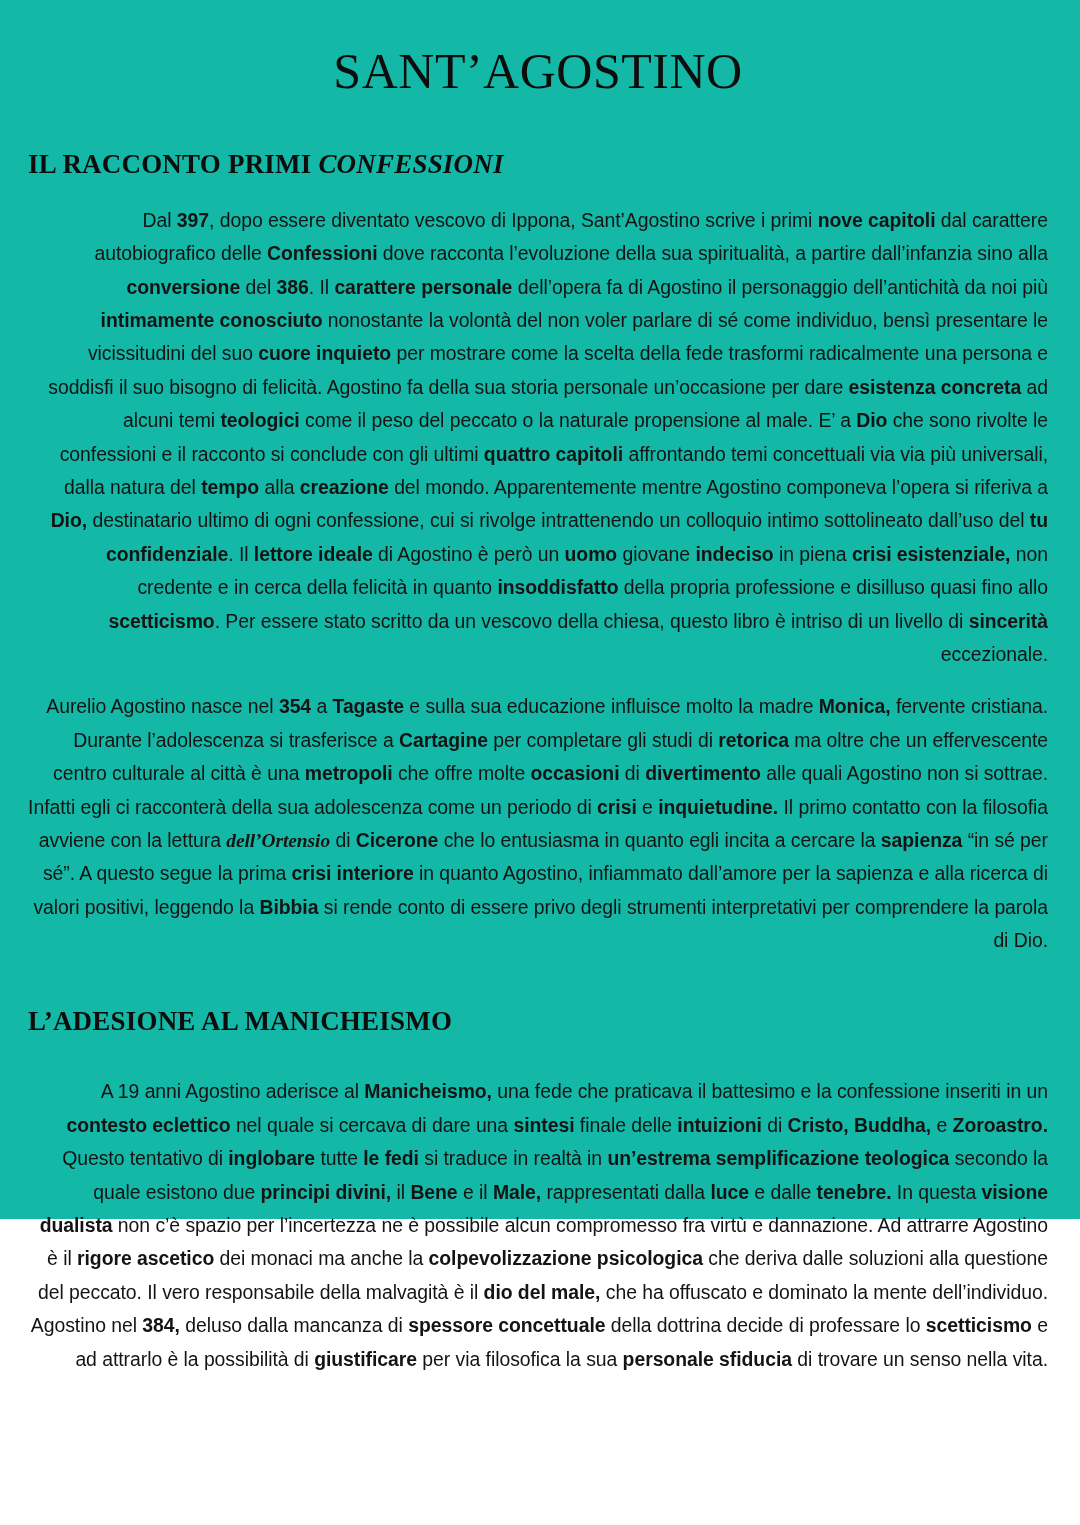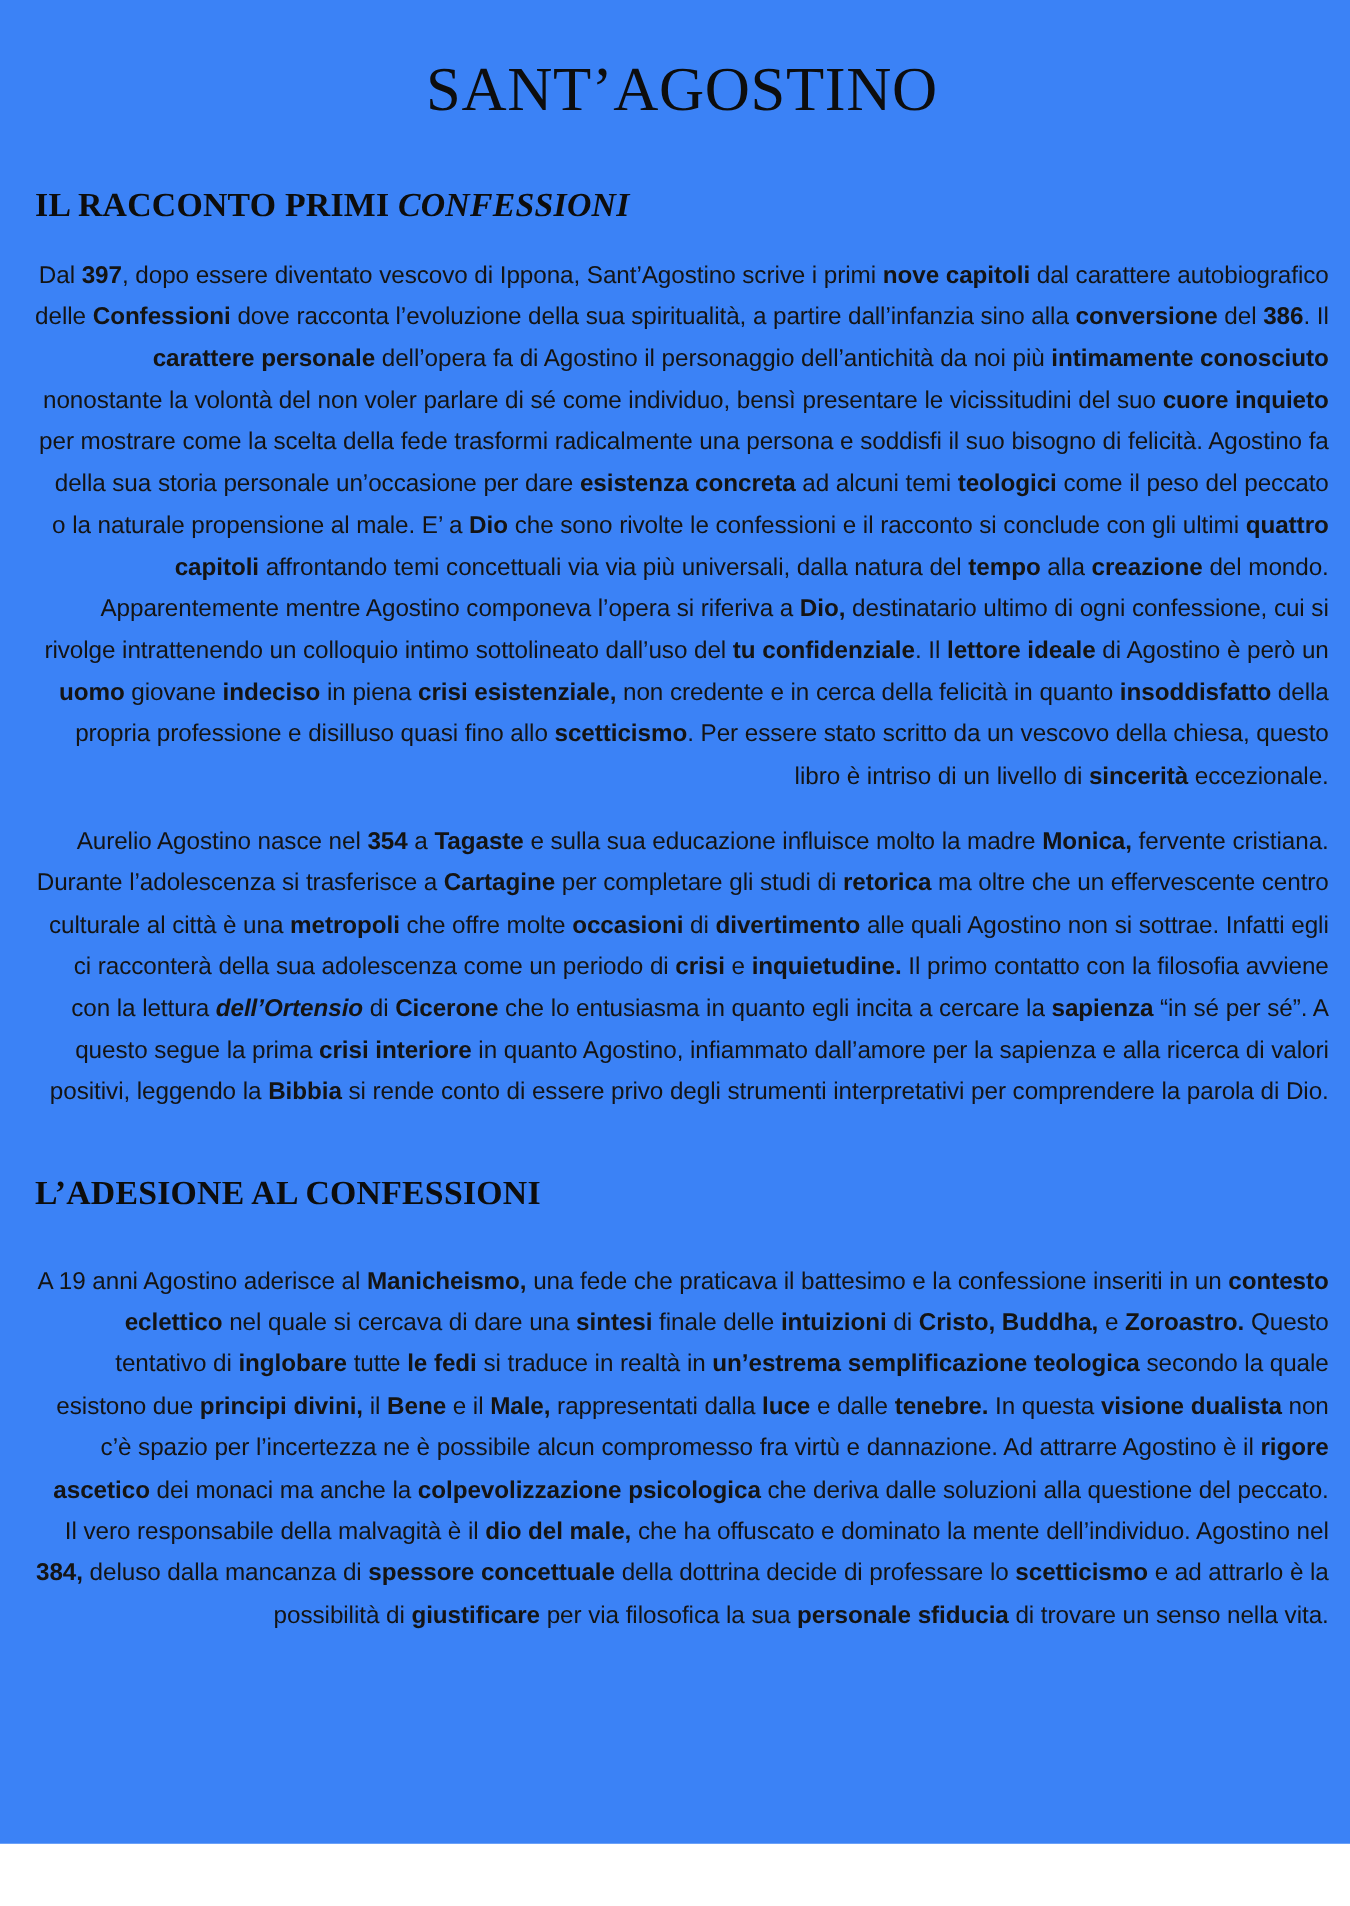--- a/index.html
+++ b/index.html
@@ -9,25 +9,25 @@
   }
   body {
     width: 1080px;
     height: 1525px;
     font-family: "Liberation Sans", sans-serif;
     color: #111111;
     overflow: hidden;
   }
   .page {
     width: 1080px;
-    height: 1475px;
+    height: 1219px;
     box-sizing: border-box;
-    padding: 0 17px 0 28px;
+    padding: 0 32px 0 28px;
     position: relative;
-    background: #3b82f6;
+    background: #14b8a6;
   }
   .doc-title {
     font-family: "Liberation Serif", "DejaVu Serif", serif;
     font-size: 50px;
     font-weight: 400;
     text-align: center;
     letter-spacing: 0.5px;
     margin: 0;
     padding-top: 44px;
     line-height: 1.1;
@@ -68,36 +68,37 @@
 
   .body-par b {
     font-weight: 700;
   }
   .body-par i {
     font-style: italic;
   }
   .body-par b i, .body-par i b {
     font-weight: 700;
     font-style: italic;
+    font-family: Liberation Serif, serif;
   }
 </style>
 </head>
 <body>
 
 <div class="page">
 
   <h1 class="doc-title">SANT’AGOSTINO</h1>
 
   <div class="section sec1">
     <h2 class="section-heading"><span>IL RACCONTO PRIMI </span><em>CONFESSIONI</em></h2>
     <p class="body-par">Dal <b>397</b>, dopo essere diventato vescovo di Ippona, Sant’Agostino scrive i primi <b>nove capitoli</b> dal carattere autobiografico delle <b>Confessioni</b> dove racconta l’evoluzione della sua spiritualità, a partire dall’infanzia sino alla <b>conversione</b> del <b>386</b>. Il <b>carattere personale</b> dell’opera fa di Agostino il personaggio dell’antichità da noi più <b>intimamente conosciuto</b> nonostante la volontà del non voler parlare di sé come individuo, bensì presentare le vicissitudini del suo <b>cuore inquieto</b> per mostrare come la scelta della fede trasformi radicalmente una persona e soddisfi il suo bisogno di felicità. Agostino fa della sua storia personale un’occasione per dare <b>esistenza concreta</b> ad alcuni temi <b>teologici</b> come il peso del peccato o la naturale propensione al male. E’ a <b>Dio</b> che sono rivolte le confessioni e il racconto si conclude con gli ultimi <b>quattro capitoli</b> affrontando temi concettuali via via più universali, dalla natura del <b>tempo</b> alla <b>creazione</b> del mondo. Apparentemente mentre Agostino componeva l’opera si riferiva a <b>Dio,</b> destinatario ultimo di ogni confessione, cui si rivolge intrattenendo un colloquio intimo sottolineato dall’uso del <b>tu confidenziale</b>. Il <b>lettore ideale</b> di Agostino è però un <b>uomo</b> giovane <b>indeciso</b> in piena <b>crisi esistenziale,</b> non credente e in cerca della felicità in quanto <b>insoddisfatto</b> della propria professione e disilluso quasi fino allo <b>scetticismo</b>. Per essere stato scritto da un vescovo della chiesa, questo libro è intriso di un livello di <b>sincerità</b> eccezionale.</p>
   </div>
 
   <div class="section sec2">
     <p class="body-par">Aurelio Agostino nasce nel <b>354</b> a <b>Tagaste</b> e sulla sua educazione influisce molto la madre <b>Monica,</b> fervente cristiana. Durante l’adolescenza si trasferisce a <b>Cartagine</b> per completare gli studi di <b>retorica</b> ma oltre che un effervescente centro culturale al città è una <b>metropoli</b> che offre molte <b>occasioni</b> di <b>divertimento</b> alle quali Agostino non si sottrae. Infatti egli ci racconterà della sua adolescenza come un periodo di <b>crisi</b> e <b>inquietudine.</b> Il primo contatto con la filosofia avviene con la lettura <b><i>dell’Ortensio</i></b> di <b>Cicerone</b> che lo entusiasma in quanto egli incita a cercare la <b>sapienza</b> “in sé per sé”. A questo segue la prima <b>crisi interiore</b> in quanto Agostino, infiammato dall’amore per la sapienza e alla ricerca di valori positivi, leggendo la <b>Bibbia</b> si rende conto di essere privo degli strumenti interpretativi per comprendere la parola di Dio.</p>
   </div>
 
   <div class="section sec3">
-    <h2 class="section-heading"><span>L’ADESIONE AL CONFESSIONI</span><em></em></h2>
+    <h2 class="section-heading"><span>L’ADESIONE AL MANICHEISMO</span><em></em></h2>
     <p class="body-par">A 19 anni Agostino aderisce al <b>Manicheismo,</b> una fede che praticava il battesimo e la confessione inseriti in un <b>contesto eclettico</b> nel quale si cercava di dare una <b>sintesi</b> finale delle <b>intuizioni</b> di <b>Cristo, Buddha,</b> e <b>Zoroastro.</b> Questo tentativo di <b>inglobare</b> tutte <b>le fedi</b> si traduce in realtà in <b>un’estrema semplificazione teologica</b> secondo la quale esistono due <b>principi divini,</b> il <b>Bene</b> e il <b>Male,</b> rappresentati dalla <b>luce</b> e dalle <b>tenebre.</b> In questa <b>visione dualista</b> non c’è spazio per l’incertezza ne è possibile alcun compromesso fra virtù e dannazione. Ad attrarre Agostino è il <b>rigore ascetico</b> dei monaci ma anche la <b>colpevolizzazione psicologica</b> che deriva dalle soluzioni alla questione del peccato. Il vero responsabile della malvagità è il <b>dio del male,</b> che ha offuscato e dominato la mente dell’individuo. Agostino nel <b>384,</b> deluso dalla mancanza di <b>spessore concettuale</b> della dottrina decide di professare lo <b>scetticismo</b> e ad attrarlo è la possibilità di <b>giustificare</b> per via filosofica la sua <b>personale sfiducia</b> di trovare un senso nella vita.</p>
   </div>
 
 </div>
 
 </body></html>

